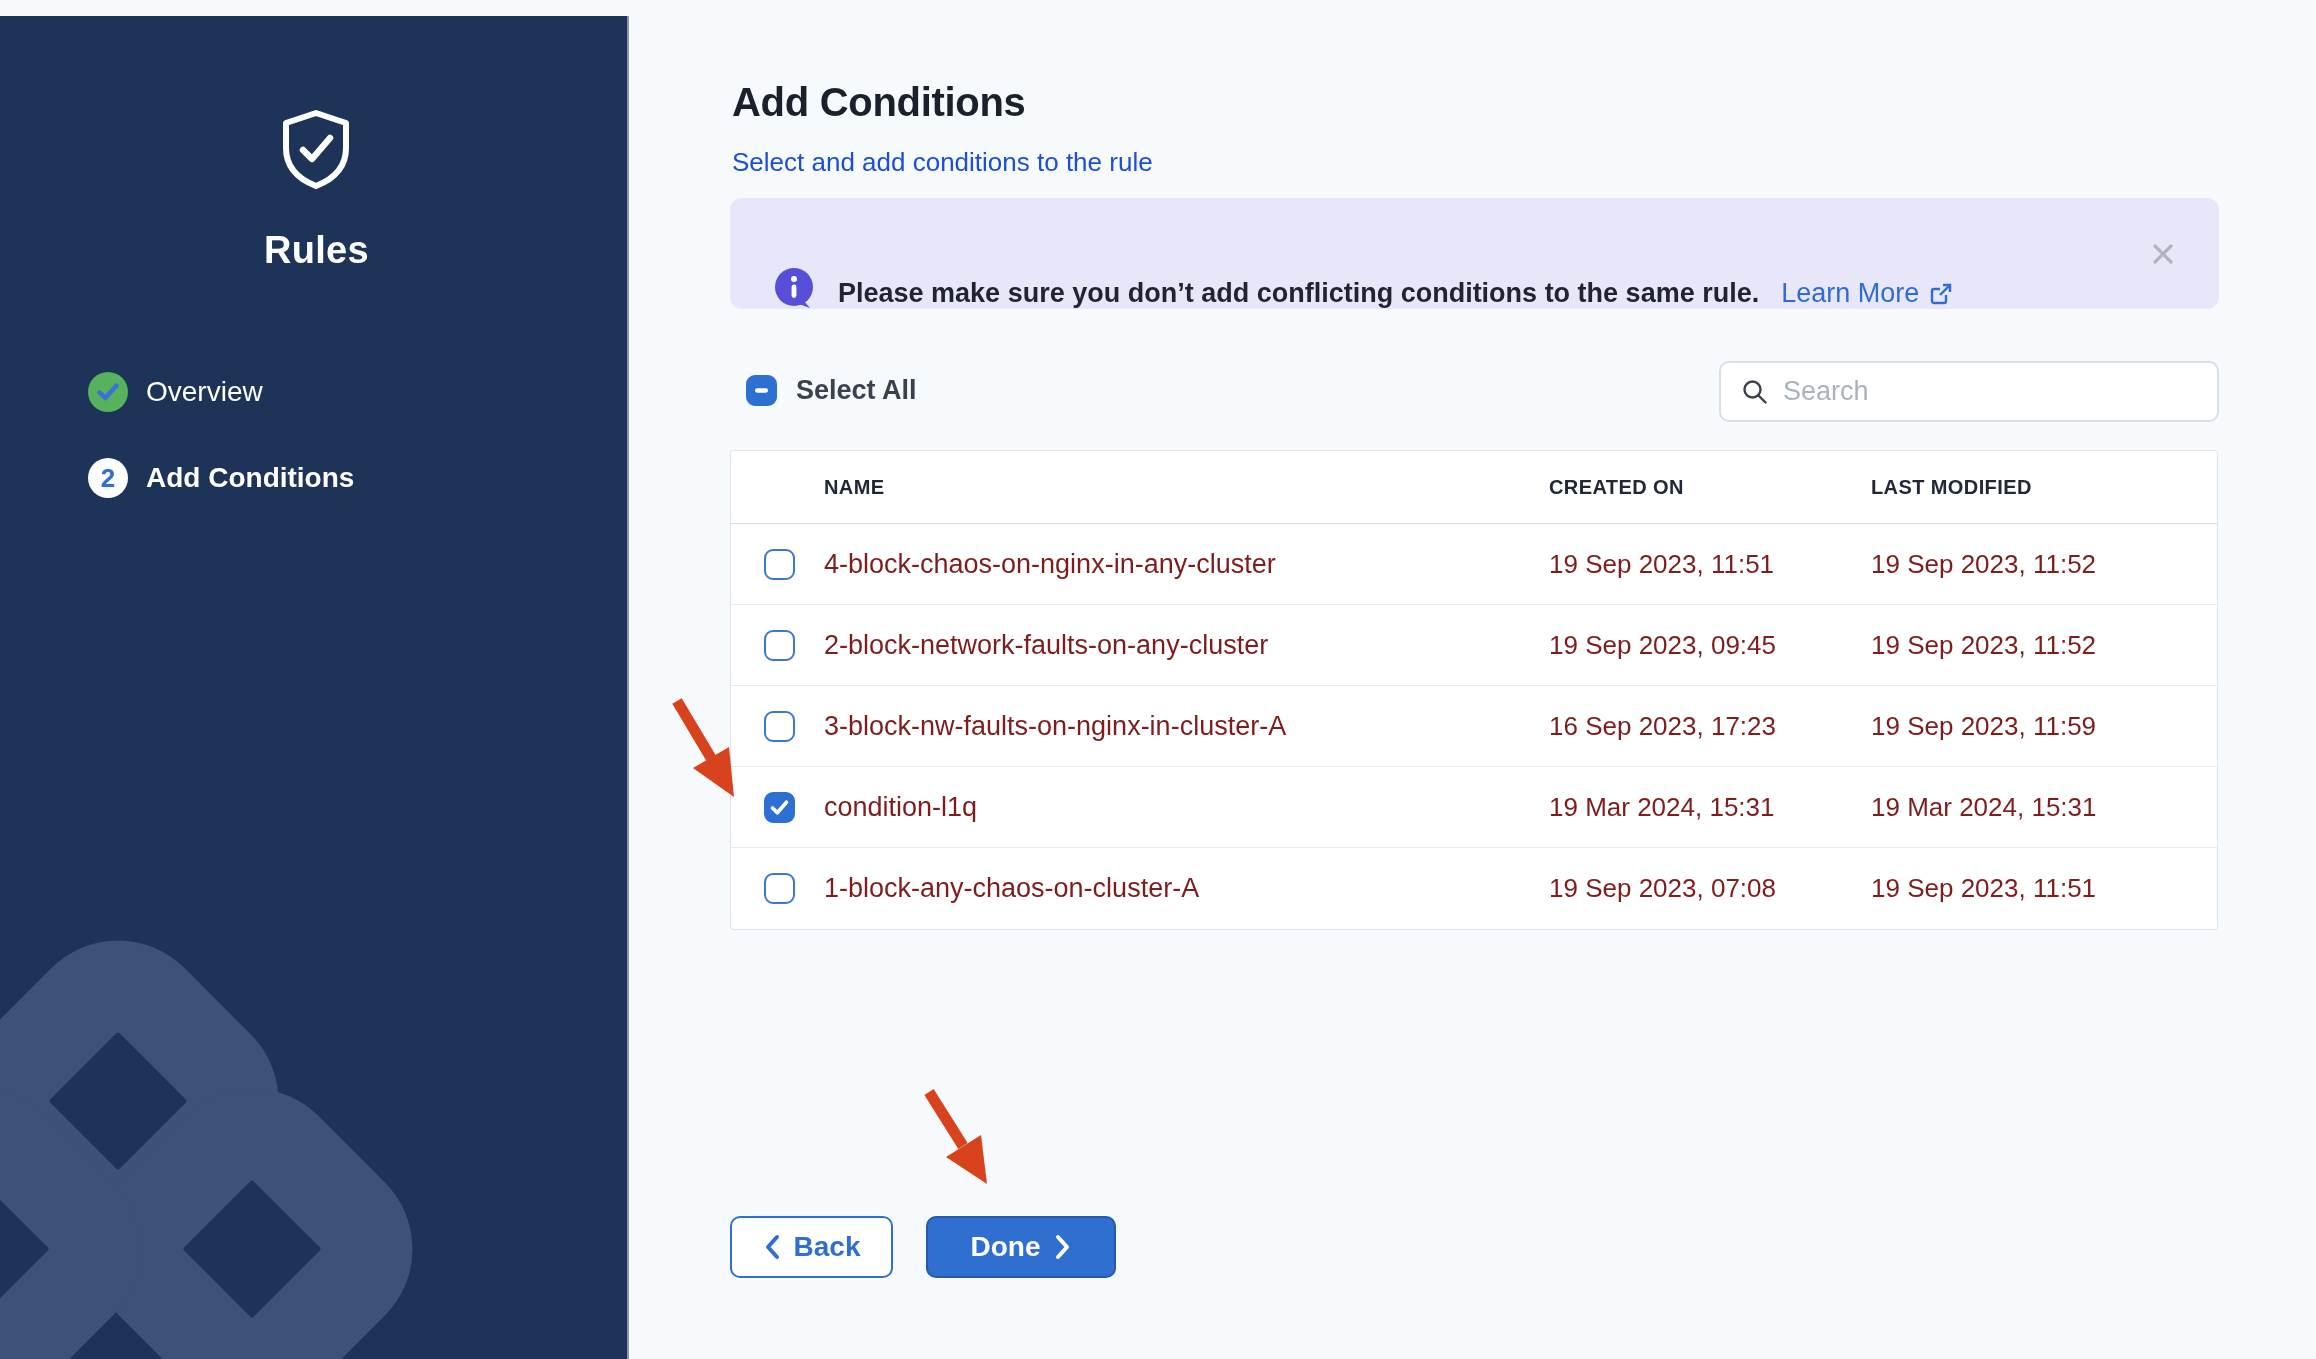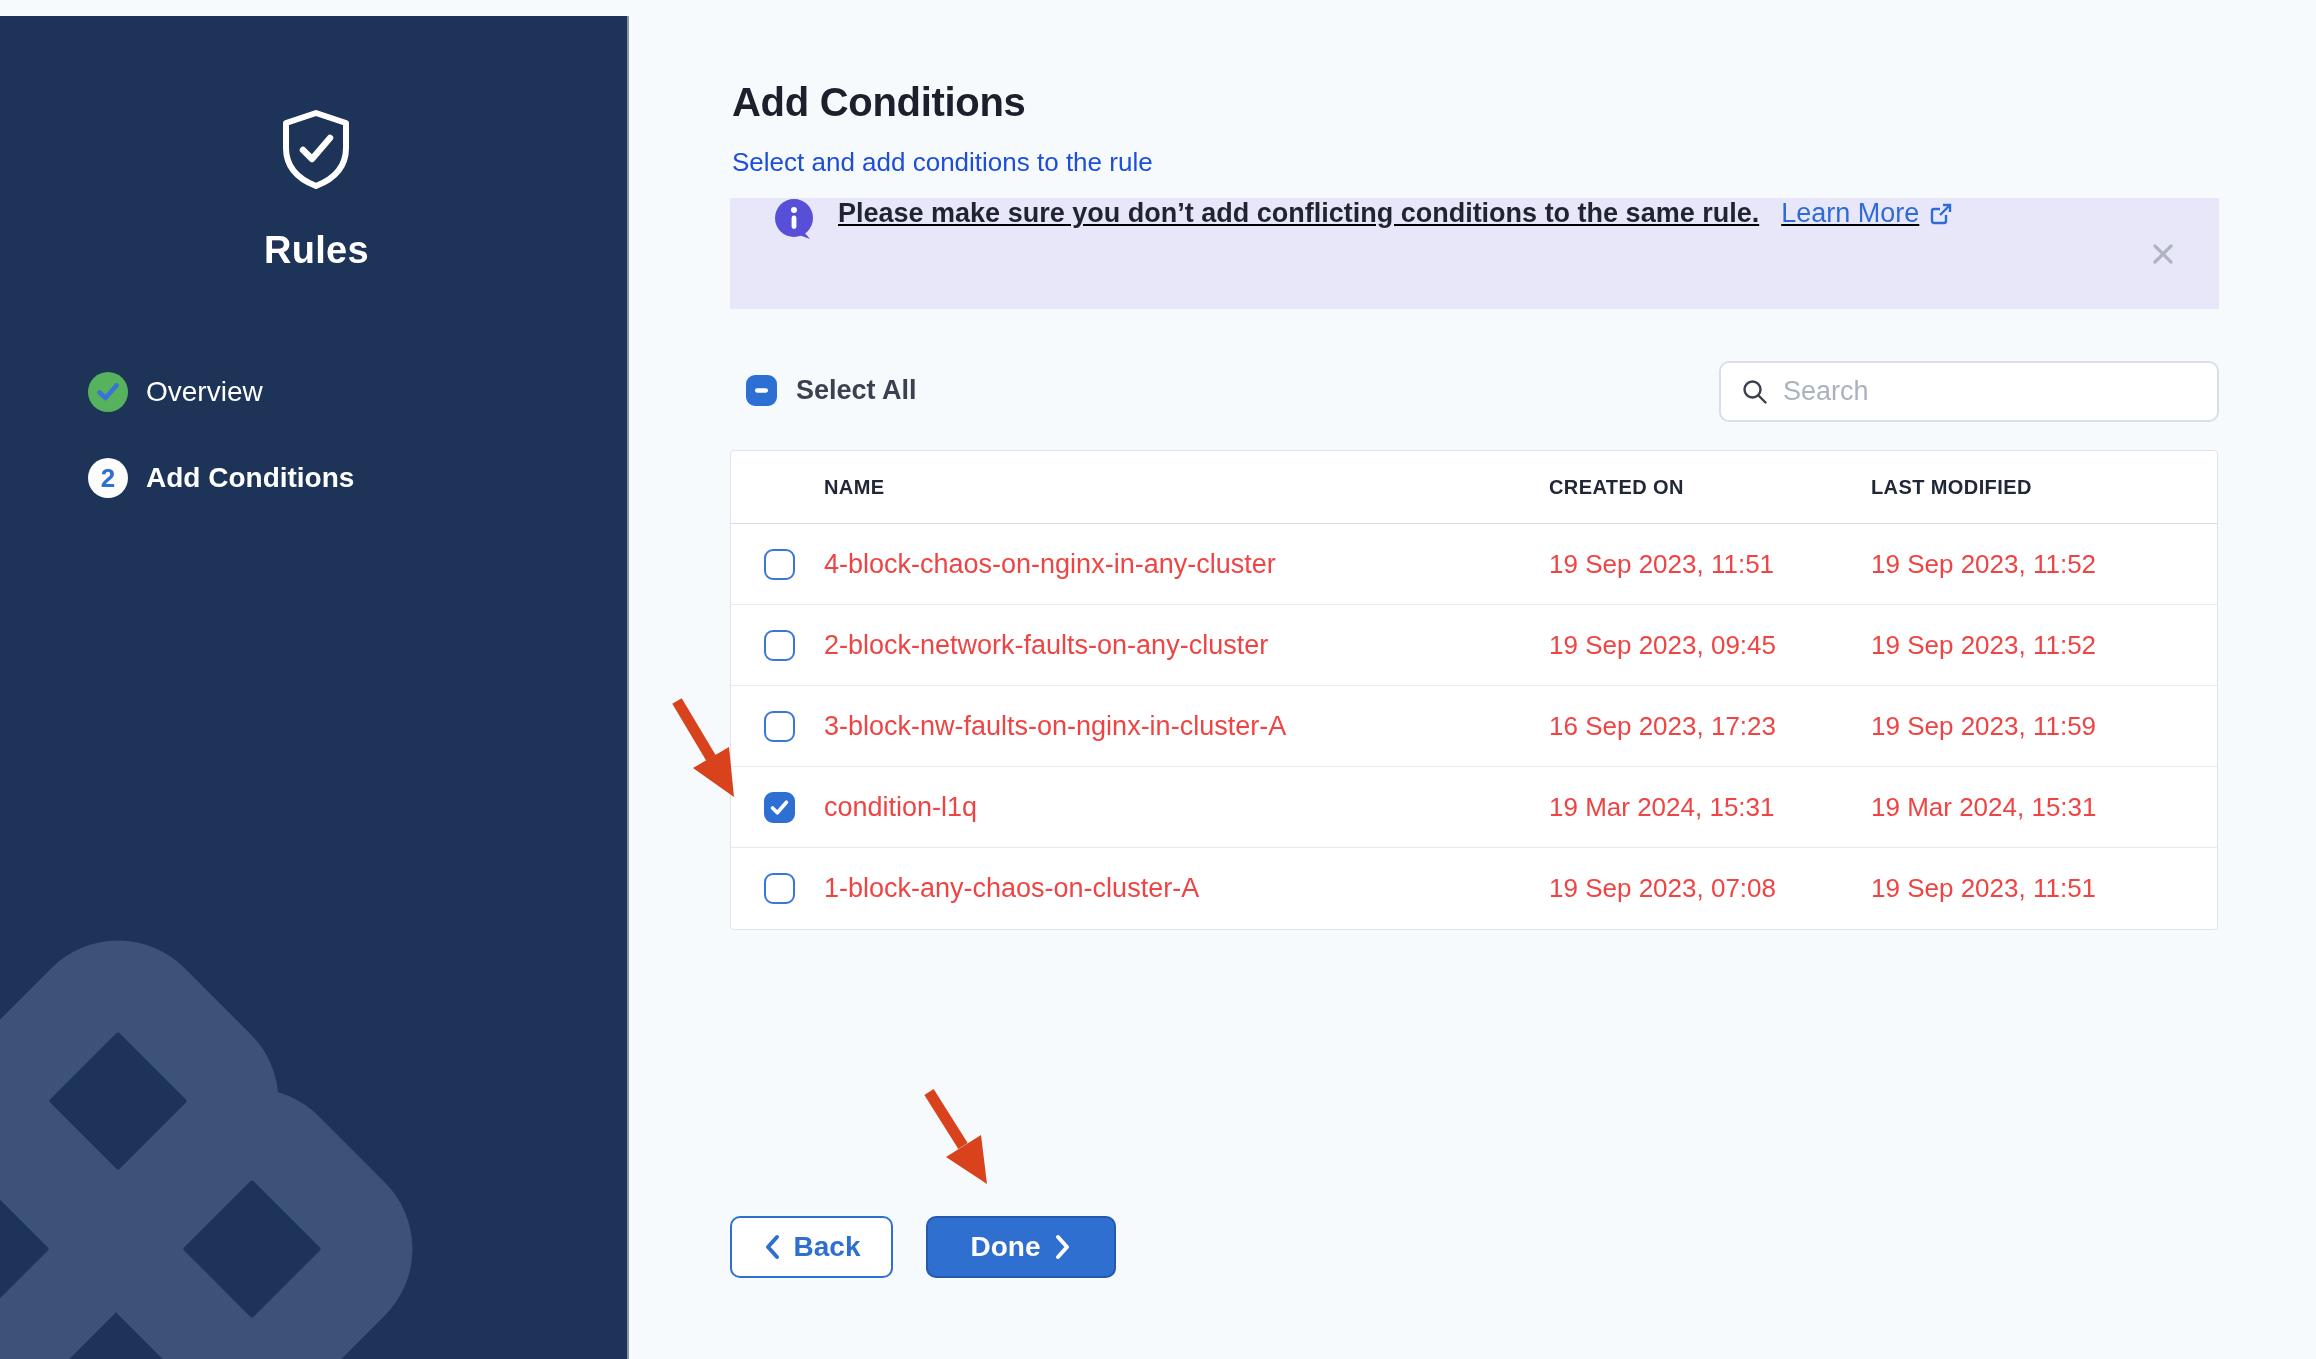--- a/index.html
+++ b/index.html
@@ -23,21 +23,21 @@
   .step.s2 .step-label { font-weight:700; }
   .watermark { position:absolute; left:0; bottom:0; }
 
   
   .page-title { position:absolute; left:732px; top:80px; font-size:40px; font-weight:700;
                 color:#1B202C; letter-spacing:-.3px; }
   .page-subtitle { position:absolute; left:732px; top:147px; font-size:26px; color:#1d4ed8; }
 
   
   .banner { position:absolute; left:730px; top:198px; width:1489px; height:111px;
-            background:#E8E7F9; border-radius:0; display:flex; align-items:flex-start;text-decoration:underline; }
+            background:#E8E7F9; border-radius:12px; display:flex; align-items:flex-end; }
   .banner-icon { margin-left:44px; width:42px; height:42px; flex:0 0 42px; }
   .banner-msg { margin-left:22px; font-size:27px; font-weight:700; color:#1F2430; }
   .banner-link { margin-left:22px; display:flex; align-items:center; gap:10px; cursor:pointer; }
   .banner-link-text { font-size:27px; color:#2F6BD7; }
   .banner-close { position:absolute; right:26px; top:0; height:111px; width:60px;
                   display:flex; align-items:center; justify-content:center; cursor:pointer; }
 
   
   .selectall { position:absolute; left:746px; top:375px; display:flex; align-items:center; gap:19px; }
   .selectall-label { font-size:27px; font-weight:600; color:#3A4150; }
@@ -59,21 +59,21 @@
   
   .table { position:absolute; left:730px; top:450px; width:1488px; background:#fff;
            border:1px solid #DEE3EB; border-radius:4px; }
   .thead { display:grid; grid-template-columns:93px 725px 322px 1fr; align-items:center;
            height:73px; border-bottom:1px solid #D7DCE3; }
   .th { font-size:20px; font-weight:700; color:#202838; letter-spacing:.4px; }
   .trow { display:grid; grid-template-columns:93px 725px 322px 1fr; align-items:center;
           height:81px; border-bottom:1px solid #E7EBF0; }
   .trow:last-child { border-bottom:0; }
   .trow .cbcell { padding-left:33px; }
-  .cell { font-size:27px; color:#ef4444; white-space:nowrap; overflow:hidden; }
+  .cell { font-size:27px; color:#7f1d1d; white-space:nowrap; overflow:hidden; }
   .cell.date { font-size:26px; }
 
   
   .btn { position:absolute; top:1216px; height:62px; border-radius:10px; display:flex;
          align-items:center; justify-content:center; gap:13px; font-size:28px; font-weight:700; cursor:pointer; }
   .btn-back { left:730px; width:163px; background:#fff; border:2px solid #2E6FD0; color:#2E6FD0; }
   .btn-done { left:926px; width:190px; background:#2E6FD0; border:2px solid #2459AE; color:#fff; }
 
   
   .annotations { position:absolute; left:0; top:0; width:2316px; height:1359px; pointer-events:none; }

